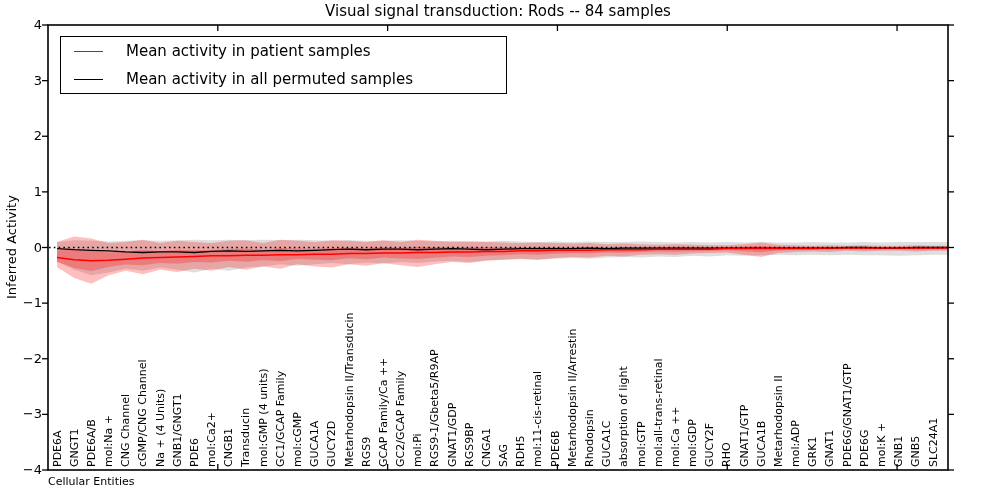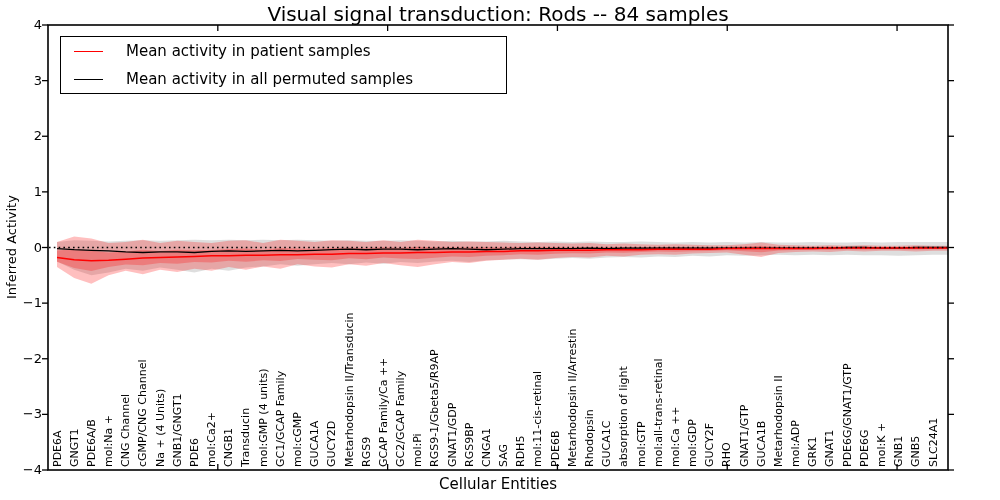--- a/index.html
+++ b/index.html
@@ -4,31 +4,31 @@
 <style>
   html,body{margin:0;padding:0;background:#ffffff;}
   #figure{
     position:relative;width:1000px;height:500px;background:#ffffff;
     font-family:"DejaVu Sans","Liberation Sans",sans-serif;color:#000;
     overflow:hidden;
   }
   #plot-svg{position:absolute;left:0;top:0;width:1000px;height:500px;}
   .title{
     position:absolute;left:48px;top:2px;width:900px;text-align:center;
-    font-size:20px;white-space:nowrap;
+    font-size:15px;white-space:nowrap;
   }
   .ylabel{
     position:absolute;left:2px;top:25px;height:445px;width:18px;
     display:flex;align-items:center;justify-content:center;
     writing-mode:vertical-rl;transform:rotate(180deg);
     font-size:13px;white-space:nowrap;
   }
   .xlabel{
-    position:absolute;left:48px;top:475px;width:900px;text-align:center;
-    font-size:15px;
+    position:absolute;left:48px;top:475px;width:900px;
+    font-size:11px;
   }
   .ytick{
     position:absolute;left:0px;width:42px;text-align:right;
     font-size:13px;line-height:16px;
   }
   .xcat{
     position:absolute;font-size:11px;line-height:11px;white-space:nowrap;
     transform:rotate(-90deg);transform-origin:0 0;
   }
   .legend{

